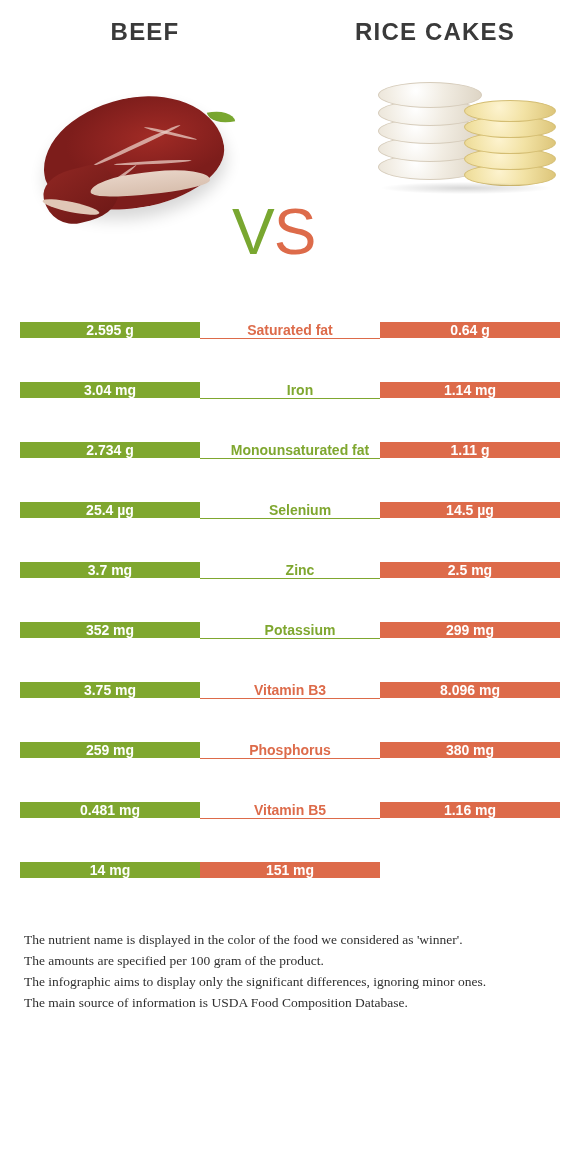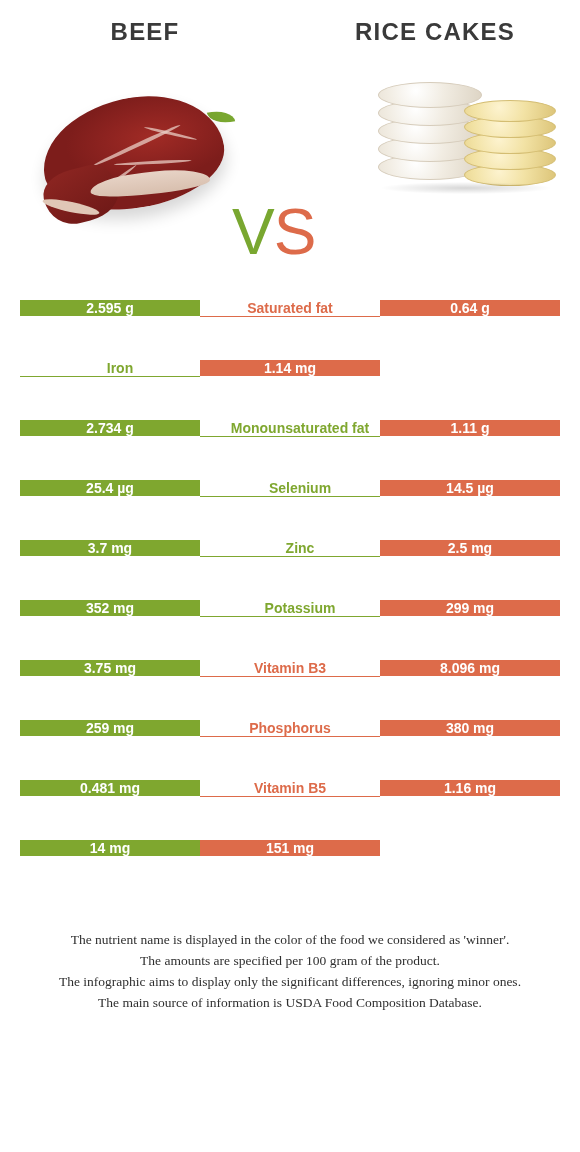--- a/index.html
+++ b/index.html
@@ -153,21 +153,21 @@
   .table {
     position: relative;
     margin: 0 20px;
     width: 540px;
     box-sizing: border-box;
   }
   .row {
     position: relative;
     display: flex;
     height: 60px;
-    align-items: flex-start;
+    align-items: center;
   }
   .cell {
     display: flex;
     align-items: center;
     justify-content: center;
     box-sizing: border-box;
   }
   .cell.left, .cell.right {
     width: 180px;
     color: #ffffff;
@@ -190,21 +190,20 @@
   .row.sep-green  .cell.mid { border-bottom-color: #7fa72f; }
   .row.sep-orange .cell.mid { border-bottom-color: #dd6b4a; }
   
   .row .cell.left, .row .cell.right { border-bottom: 1px solid #ffffff; }
   .row:last-child .cell.left, .row:last-child .cell.right { border-bottom: 0; }
 
   
   .footer {
     margin-top: 30px;
     padding: 0 24px;
-    text-align: center;
     color: #2f2f2f;
     font-size: 13.5px;
     line-height: 1.55;
     font-family: "Liberation Serif", serif;
   }
   .footer p { margin: 0; }
 </style>
 </head>
 <body>
 
@@ -252,20 +251,21 @@
 
 </div>
 
 <div class="table" id="comparison-table">
     <div class="row sep-orange">
       <div class="cell left">2.595 g</div>
       <div class="cell mid win-orange">Saturated fat</div>
       <div class="cell right">0.64 g</div>
     </div>
     <div class="row sep-green">
+      <div class="cell left">3.04 mg</div>
       <div class="cell mid win-green">Iron</div>
       <div class="cell right">1.14 mg</div>
     </div>
     <div class="row sep-green">
       <div class="cell left">2.734 g</div>
       <div class="cell mid win-green">Monounsaturated fat</div>
       <div class="cell right">1.11 g</div>
     </div>
     <div class="row sep-green">
       <div class="cell left">25.4 µg</div>

